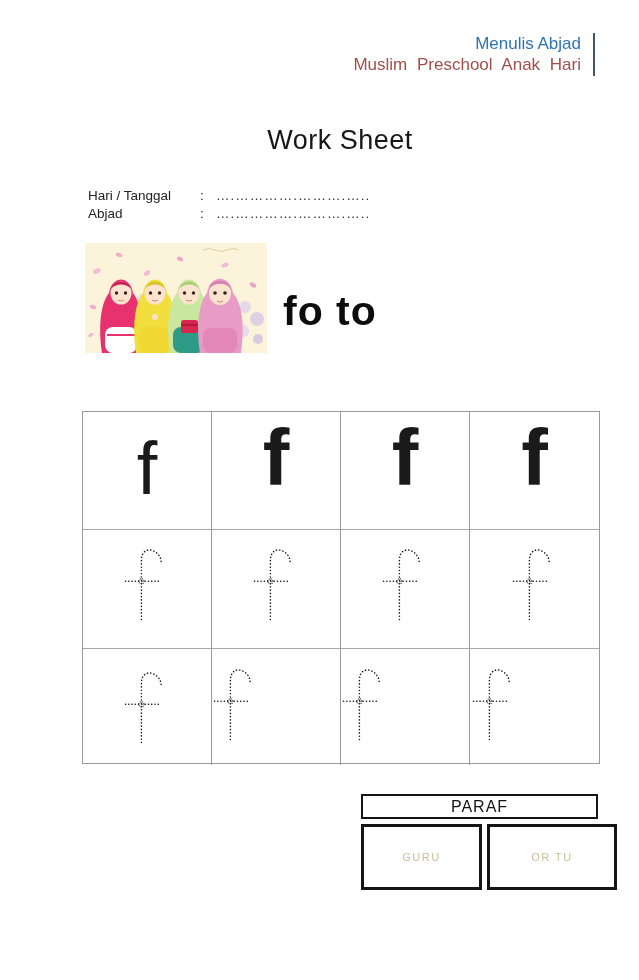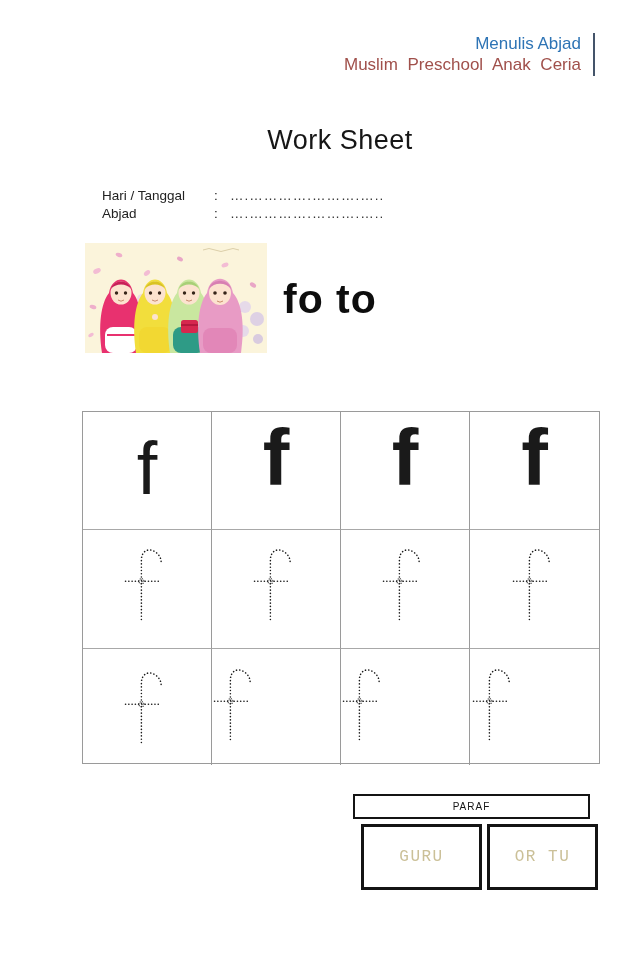--- a/index.html
+++ b/index.html
@@ -14,31 +14,31 @@
   .brand { right:44px; top:33px; text-align:right; line-height:1.25; padding-right:12px;
            border-right:2px solid #44546A; }
   .brand-line1 { color:#2E74B5; font-size:17px; }
   .brand-line2 { color:#A0504B; font-size:17px; word-spacing:5px; }
 
   
   .page-title { left:0; width:680px; top:125px; text-align:center;
                 font-size:27px; letter-spacing:0.5px; color:#161616; }
 
   
-  .form { left:102px; top:186px; font-size:13.5px; color:#222; }
+  .form { left:88px; top:186px; font-size:13.5px; color:#222; }
   .form-row { display:flex; height:18px; align-items:center; }
   .form-label { width:112px; }
   .form-colon { width:16px; }
   .form-dots  { letter-spacing:1px; color:#333; }
 
   
   .illu { left:85px; top:243px; width:182px; height:110px; }
 
   
-  .lesson-word { left:283px; top:276px; font-size:41px; font-weight:700;
+  .lesson-word { left:283px; top:288px; font-size:41px; font-weight:700;
                  letter-spacing:1px; color:#0d0d0d; }
 
   
   .practice-table { left:82px; top:411px; width:518px; height:353px;
     display:grid; grid-template-columns:repeat(4,1fr);
     grid-template-rows:118px 119px 116px;
     border:1px solid #9a9a9a; background:#fff; }
   .cell { border-right:1px solid #9a9a9a; border-bottom:1px solid #a8a8a8;
           display:flex; justify-content:center; align-items:flex-start; overflow:hidden; }
   .cell:nth-child(4n) { border-right:none; }
@@ -46,35 +46,35 @@
 
   .solid-letter { font-weight:700; font-size:80px; line-height:0.95; margin-top:8px; }
   .cell-1 .solid-letter { font-weight:400; font-size:74px; margin-top:22px; }
 
   .trace { margin-top:16px; }
   .row3 .trace { margin-top:17px; }
   .cell-10 .trace, .cell-11 .trace, .cell-12 .trace { transform:translateX(-40px); }
   .cell-9 .trace { margin-top:20px; }
 
   
-  .paraf-header { left:353px; top:794px; width:237px; height:25px;
+  .paraf-header { left:361px; top:794px; width:237px; height:25px;
     border:2px solid #141414; display:flex; align-items:center; justify-content:center;
-    font-size:10px; letter-spacing:1px; color:#141414; }
+    font-size:16px; letter-spacing:1px; color:#141414; }
   .sig-box { top:824px; height:66px; border:3px solid #141414;
     display:flex; align-items:center; justify-content:center;
-    font-size:16px; letter-spacing:1.5px; color:#CBC098;font-family:Liberation Mono, monospace; }
+    font-size:11px; letter-spacing:1.5px; color:#CBC098; }
   .sig-guru { left:361px; width:121px; }
-  .sig-ortu { left:487px; width:111px; }
+  .sig-ortu { left:487px; width:130px; }
 </style>
 </head>
 <body>
 
 <div class="abs brand">
   <div class="brand-line1">Menulis Abjad</div>
-  <div class="brand-line2">Muslim Preschool Anak Ceria</div>
+  <div class="brand-line2">Muslim Preschool Anak Hari</div>
 </div>
 
 <div class="abs page-title">Work Sheet</div>
 
 <div class="abs form">
   <div class="form-row">
     <span class="form-label">Hari / Tanggal</span>
     <span class="form-colon">:</span>
     <span class="form-dots">….………….……….…..</span>
   </div>

